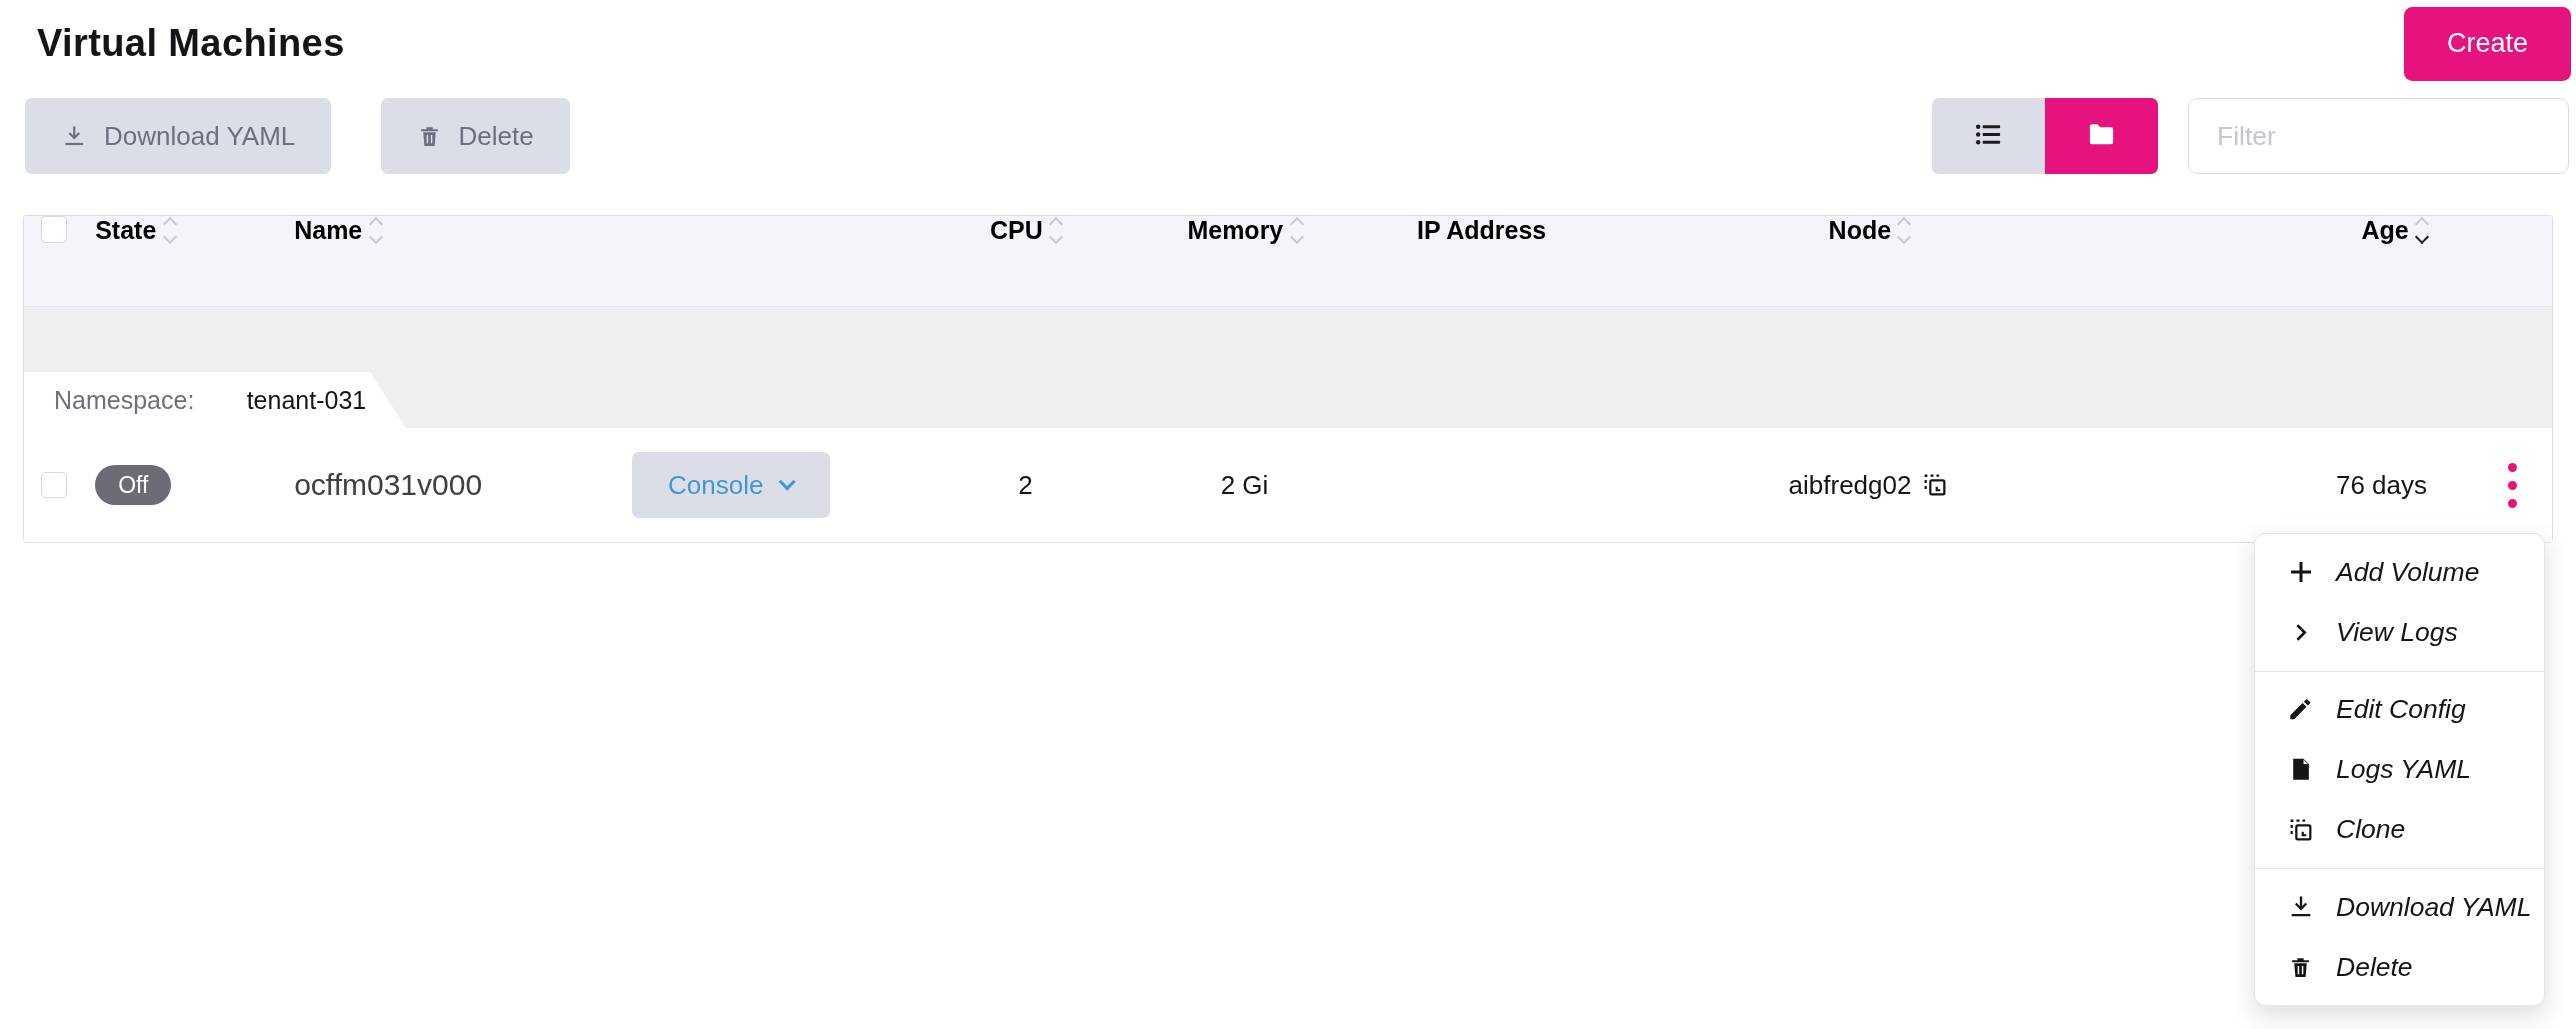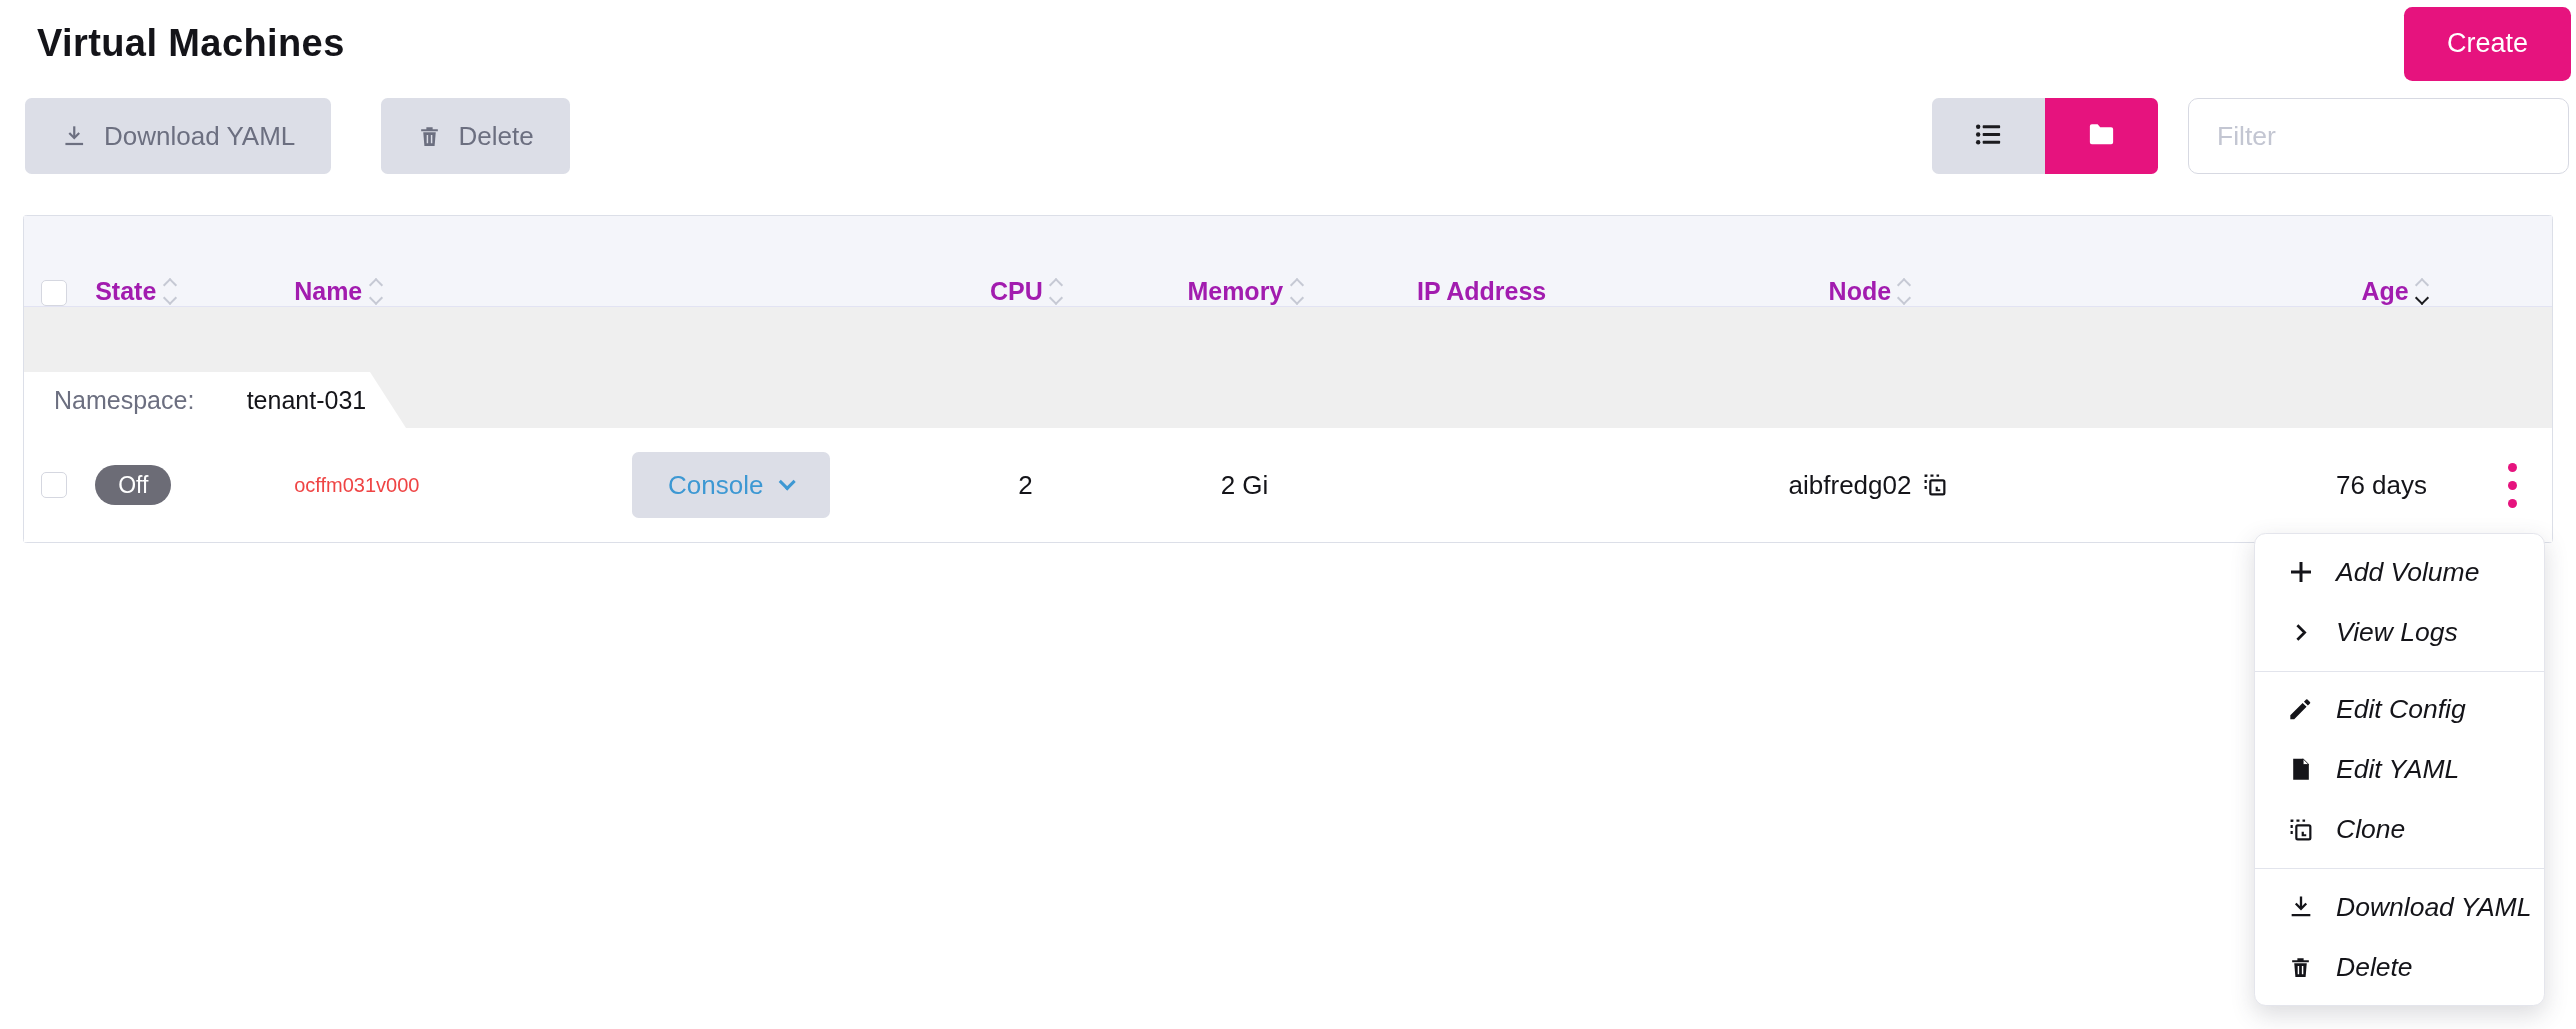--- a/index.html
+++ b/index.html
@@ -60,23 +60,23 @@
   }
   .filter-input::placeholder { color: #C3C6D2; }
 
   
   .vm-table {
     position: absolute; left: 23px; top: 215px; width: 2530px;
     border: 0.8px solid #DCDFE8; border-radius: 3.3px;
     background: #fff;
   }
   .thead {
-    display: flex; align-items: flex-end; height: 91px;
+    display: flex; align-items: flex-start; height: 91px;
     background: #F4F5FA; border-bottom: 0.8px solid #E2E3F3;
-    font-size: 25px; font-weight: 600; color: #a21caf;
+    font-size: 25px; font-weight: 600; color: #000000;
   }
   .cell { display: flex; align-items: center; }
   .col-check   { width: 58px;  padding-left: 16.5px; }
   .col-state   { width: 199px; padding-left: 13.2px; }
   .col-name    { width: 331px; padding-left: 13.2px; }
   .col-console { width: 331px; padding-left: 20px; }
   .col-cpu     { width: 165px; justify-content: center; }
   .col-mem     { width: 273px; justify-content: center; }
   .col-ip      { width: 273px; padding-left: 36px; }
   .col-node    { width: 430px; justify-content: center; }
@@ -112,21 +112,21 @@
   .ns-value { color: #141419; font-weight: 400; margin-left: 44px; }
 
   .trow {
     display: flex; align-items: center; height: 114px; background: #fff;
     font-size: 26px; color: #141419;
   }
   .badge-off {
     background: #6C6C76; color: #fff; border-radius: 826px;
     padding: 8.3px 23px; font-size: 23px; line-height: 1;
   }
-  .vm-link { color: #ef4444; text-decoration: none; font-size: 20px; cursor: pointer; }
+  .vm-link { color: #404040; text-decoration: none; font-size: 30px; cursor: pointer; }
   .btn-console {
     height: 66px; padding: 0 36px; background: #DCDEE7; color: #3D98D3;
     font-size: 26px; border-radius: 6.6px; gap: 18px;
   }
   .console-chev {
     width: 12.4px; height: 12.4px;
     border-right: 3.3px solid #3D98D3; border-bottom: 3.3px solid #3D98D3;
     transform: rotate(45deg); margin-top: -6.6px; display: inline-block;
   }
   .node-cell-inner { display: inline-flex; align-items: center; gap: 10px; }
@@ -346,21 +346,21 @@
         </span>
         <span>Edit Config</span>
       </div>
       <div class="menu-item">
         <span class="mi-icon">
           <svg width="25" height="26.5" viewBox="0 0 24 24" fill="currentColor">
             <path d="M5 2h9.5L20 7.5V22H5z"></path>
               <path d="M14.5 2v5.5H20z" fill="#fff" stroke="#141419" stroke-width="0.8"></path>
           </svg>
         </span>
-        <span>Edit YAML</span>
+        <span>Logs YAML</span>
       </div>
       <div class="menu-item">
         <span class="mi-icon">
           <svg width="28" height="28" viewBox="0 0 24 24" fill="none" stroke="currentColor" stroke-width="1.9">
             <path d="M4 15.5V4h11.5" stroke-dasharray="2.6 2.6"></path>
             <rect x="8" y="8" width="12" height="12" rx="1.2"></rect>
             <path d="M16.5 16.5h-3v-3"></path>
           </svg>
         </span>
         <span>Clone</span>

